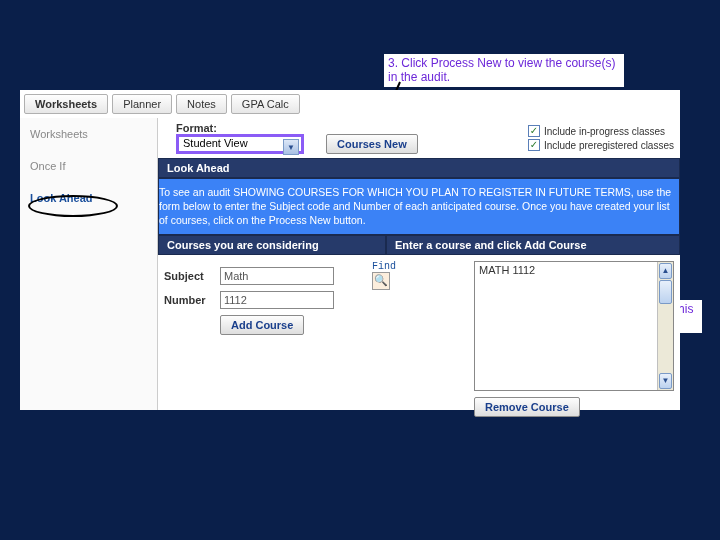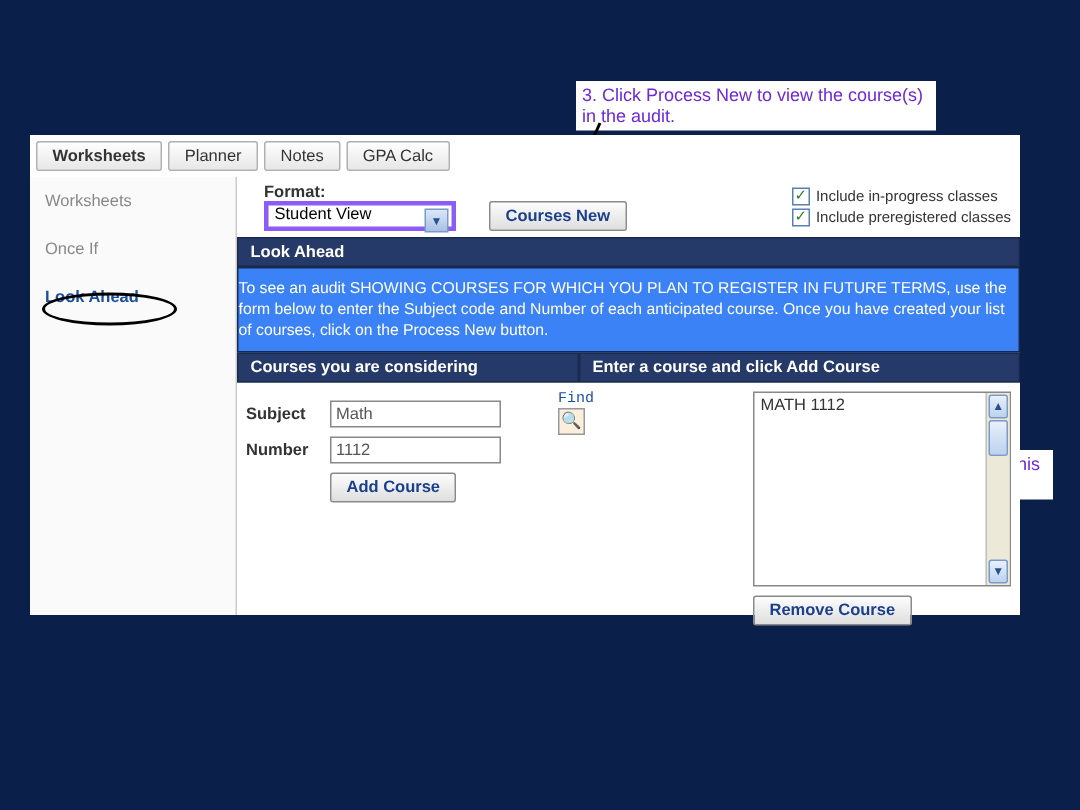--- a/index.html
+++ b/index.html
@@ -172,21 +172,21 @@
     color:#1a4f9c;
     font-family:Liberation Mono, monospace;
   }
   .find-icon {
     width:18px;height:18px;border:1px solid #999;background:#fceedd;
     display:inline-flex;align-items:center;justify-content:center;font-size:11px;
   }
   .listbox {
     border: 1px solid #888;
     background: #fff;
-    width: 172px;
+    width: 200px;
     height: 130px;
     position: relative;
   }
   .list-item {
     padding: 2px 4px;
     font-size: 11px;
     color: #333;
   }
   .scrollbar {
     position:absolute; right:0; top:0; bottom:0; width:16px;

